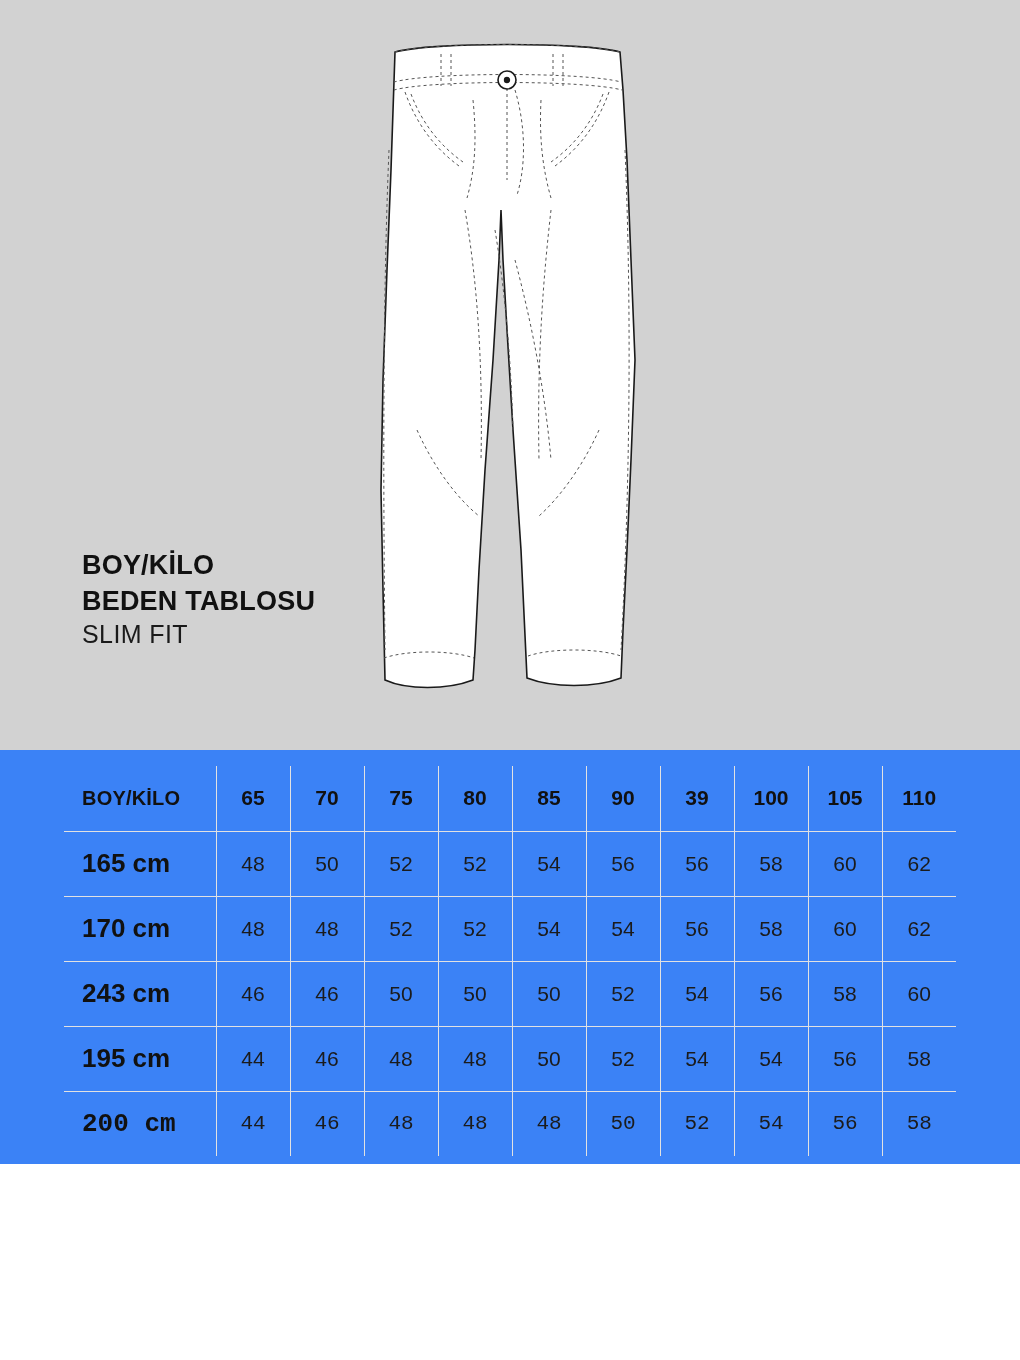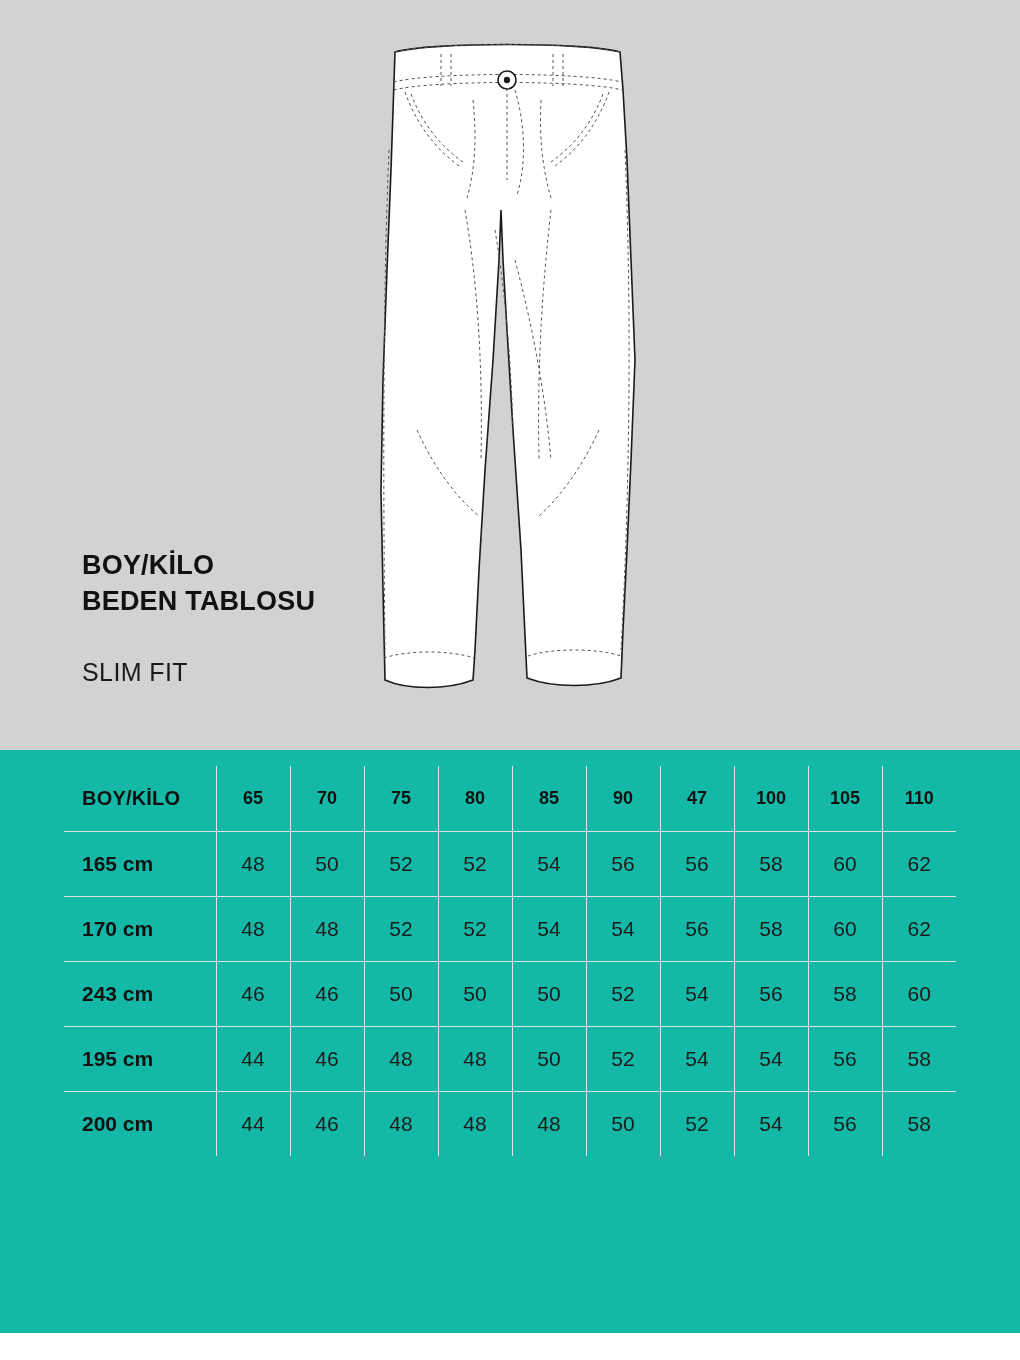--- a/index.html
+++ b/index.html
@@ -7,23 +7,23 @@
     margin: 0;
     padding: 0;
     width: 1020px;
     height: 1360px;
     font-family: "Liberation Sans", sans-serif;
     background: #ffffff;
   }
   #page {
     position: relative;
     width: 1020px;
-    height: 1333px;
+    height: 1164px;
     overflow: hidden;
-    background: #14b8a6;
+    background: #3b82f6;
   }
   
   .hero {
     position: absolute;
     left: 0;
     top: 0;
     width: 1020px;
     height: 750px;
     background: #d2d2d2;
   }
@@ -42,21 +42,20 @@
   }
   .hero-title {
     font-size: 27px;
     font-weight: bold;
     line-height: 1.33;
     letter-spacing: 0.2px;
     color: #111111;
     white-space: pre-line;
   }
   .hero-sub {
-    margin-top: 38px;
     font-size: 25px;
     font-weight: 400;
     letter-spacing: 0.4px;
     color: #1a1a1a;
   }
 
   
   .table-wrap {
     position: absolute;
     left: 64px;
@@ -76,38 +75,38 @@
     height: 65px;
     text-align: center;
     vertical-align: middle;
     font-size: 21px;
     color: #111111;
     border-right: 1px solid #e2e2e2;
     border-bottom: 1px solid #e2e2e2;
     padding: 0;
   }
   table.size-table tr > *:last-child { border-right: none; }
-  table.size-table tbody tr:last-child > * { border-bottom: none; }
+  table.size-table tbody tr:last-child > * { border-bottom: none; font-family: Liberation Mono, monospace; }
 
   table.size-table thead th {
     font-weight: bold;
-    font-size: 18px;
+    font-size: 21px;
     border-bottom: 1px solid #e2e2e2;
   }
   table.size-table thead th.corner {
     text-align: left;
     padding-left: 18px;
     font-size: 20px;
     letter-spacing: 0.2px;
   }
   table.size-table tbody th.rowhead {
     font-weight: bold;
     text-align: left;
     padding-left: 18px;
-    font-size: 21px;
+    font-size: 26px;
   }
   table.size-table tbody td {
     font-weight: 400;
     color: #1b1b1b;
   }
 </style>
 </head>
 <body>
 
 <div id="page">
@@ -190,21 +189,21 @@
       </colgroup>
       <thead>
         <tr>
           <th class="corner">BOY/KİLO</th>
           <th>65</th>
           <th>70</th>
           <th>75</th>
           <th>80</th>
           <th>85</th>
           <th>90</th>
-          <th>47</th>
+          <th>39</th>
           <th>100</th>
           <th>105</th>
           <th>110</th>
         </tr>
       </thead>
       <tbody>
         <tr>
           <th class="rowhead">165 cm</th>
           <td>48</td>
           <td>50</td>

